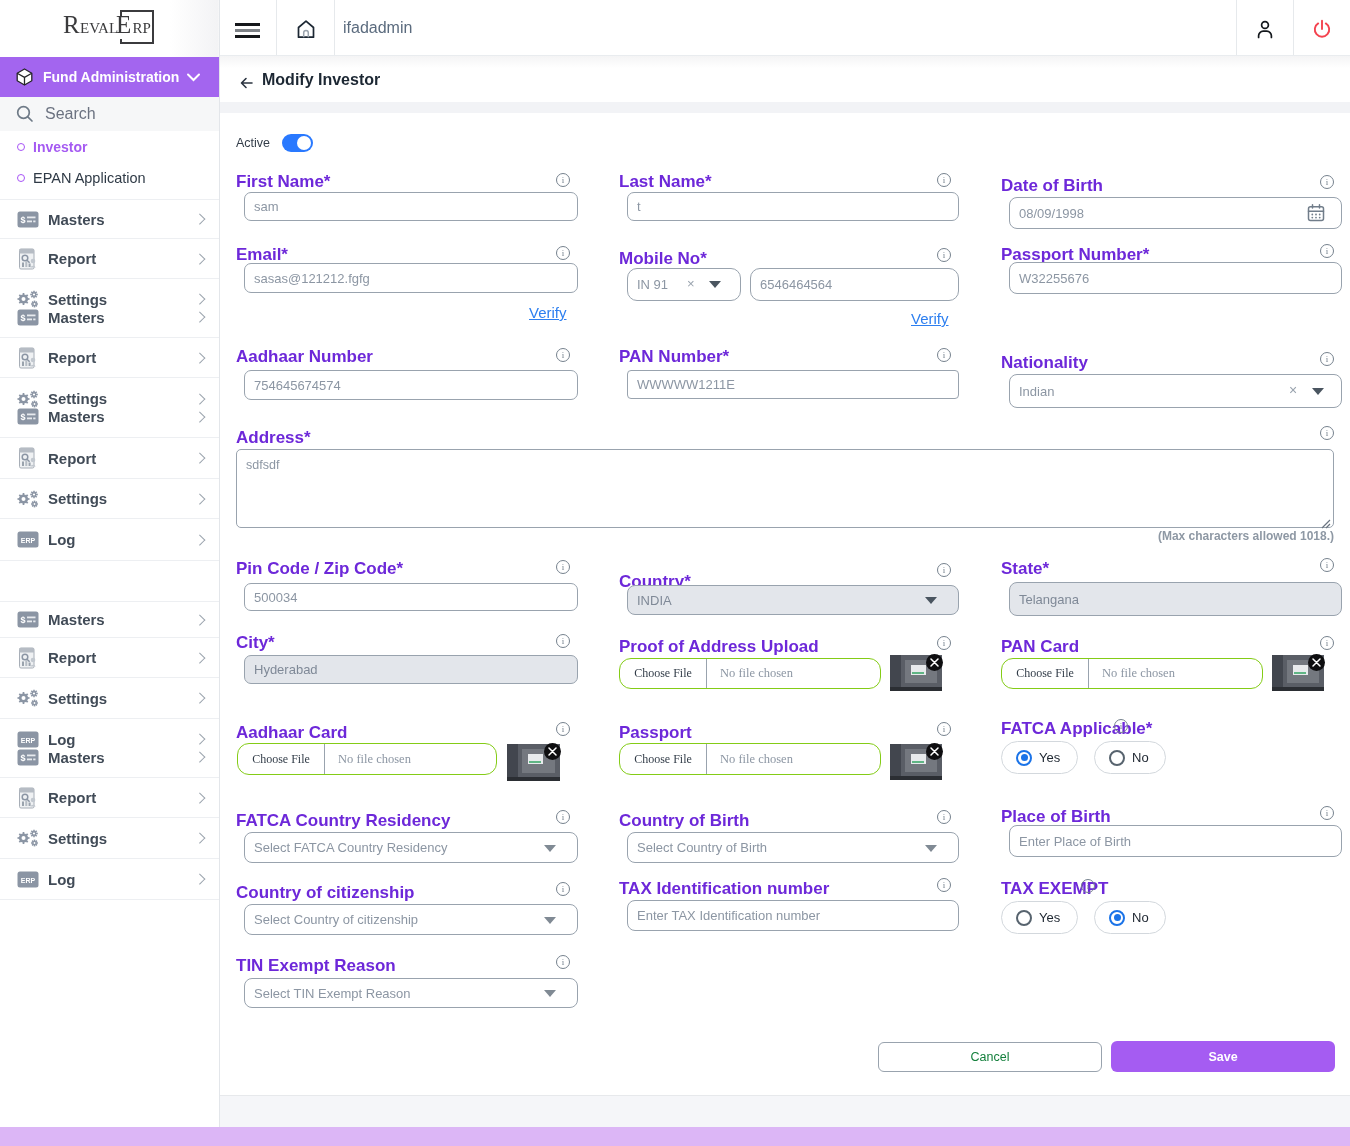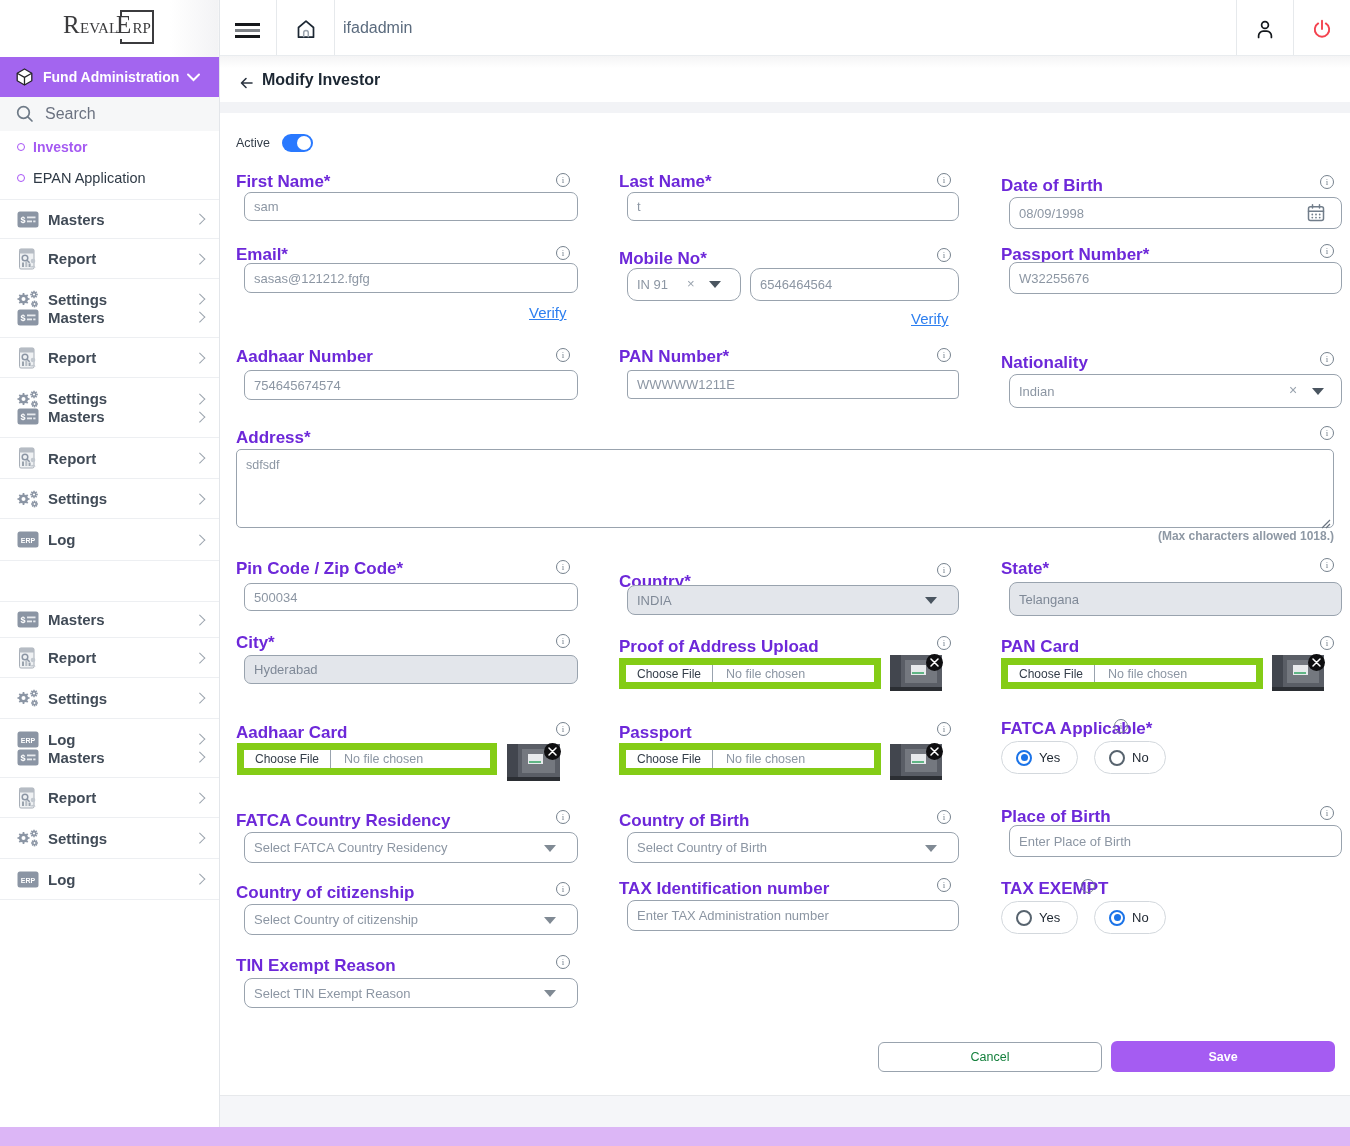--- a/index.html
+++ b/index.html
@@ -18,21 +18,21 @@
 .mrow{position:relative;border-bottom:1px solid #edeff2;display:flex;align-items:center;background:#fff;}
 .mlbl{font-size:15px;font-weight:bold;color:#414b57;}
 .verify{position:absolute;color:#2d7ff0;font-size:15px;text-decoration:underline;}
 .pill{position:absolute;height:33px;border:1px solid #d3d8dd;border-radius:17px;
  display:flex;align-items:center;font-size:13px;color:#1d2530;}
 .radio{width:16px;height:16px;border-radius:50%;display:inline-block;position:relative;}
 .radio.on{border:2px solid #1a73e8;}
 .radio.on::after{content:"";position:absolute;left:2.5px;top:2.5px;width:7px;height:7px;
  border-radius:50%;background:#1a73e8;}
 .radio.off{border:2px solid #57636e;}
-.fbox{position:absolute;border:7px solid #84cc16;border-radius:0;background:#fff;display:flex;}
+.fbox{position:absolute;border:1px solid #84cc16;border-radius:12px;background:#fff;display:flex;font-family:Liberation Serif, serif;}
 .fbox .cf{display:flex;align-items:center;justify-content:center;font-size:12px;color:#333d49;
  border-right:1px solid #99a3ae;}
 .fbox .nf{display:flex;align-items:center;font-size:12.5px;color:#8c96a3;padding-left:13px;}
 .thumb{position:absolute;background:#5a5e66;overflow:hidden;}
 .thumb .w1{position:absolute;left:0;top:0;bottom:0;width:11px;background:#42464e;}
 .thumb .w2{position:absolute;left:15px;top:5px;right:5px;bottom:8px;background:#74787f;}
 .thumb .w3{position:absolute;left:21px;top:10px;width:15px;height:10px;background:#e8eaec;}
 .thumb .w4{position:absolute;left:22px;top:17px;width:12px;height:1.5px;background:#5fb584;}
 .thumb .w5{position:absolute;left:0;bottom:0;right:0;height:4px;background:#2b2e33;}
 .xc{position:absolute;width:17px;height:17px;border-radius:50%;background:#0e0e10;
@@ -653,21 +653,21 @@
 <div class="tri" style="left:925px;top:844.5px;border-top-color:#808a94;"></div>
 <div class="lbl" style="left:1001px;top:807px;">Place of Birth</div>
 <div class="info" style="left:1320px;top:806px;">i</div>
 <div class="inp" style="left:1001px;top:825px;width:333px;height:32px;border-radius:8px;">Enter Place of Birth</div>
 <div class="lbl" style="left:236px;top:883px;">Country of citizenship</div>
 <div class="info" style="left:556px;top:882px;">i</div>
 <div class="inp" style="left:236px;top:904px;width:334px;height:31px;border-radius:8px;">Select Country of citizenship</div>
 <div class="tri" style="left:544px;top:916.5px;border-top-color:#808a94;"></div>
 <div class="lbl" style="left:619px;top:879px;">TAX Identification number</div>
 <div class="info" style="left:937px;top:878px;">i</div>
-<div class="inp" style="left:619px;top:900px;width:332px;height:31px;border-radius:8px;">Enter TAX Administration number</div>
+<div class="inp" style="left:619px;top:900px;width:332px;height:31px;border-radius:8px;">Enter TAX Identification number</div>
 <div class="lbl" style="left:1001px;top:879px;">TAX EXEMPT</div>
 <div class="info" style="left:1081px;top:879px;">i</div>
 <div class="pill" style="left:1001px;top:901px;width:77px;">
       <span class="radio off" style="margin-left:14px;"></span>
       <span style="margin-left:7px;">Yes</span>
     </div>
 <div class="pill" style="left:1094px;top:901px;width:72px;">
       <span class="radio on" style="margin-left:14px;"></span>
       <span style="margin-left:7px;">No</span>
     </div>

